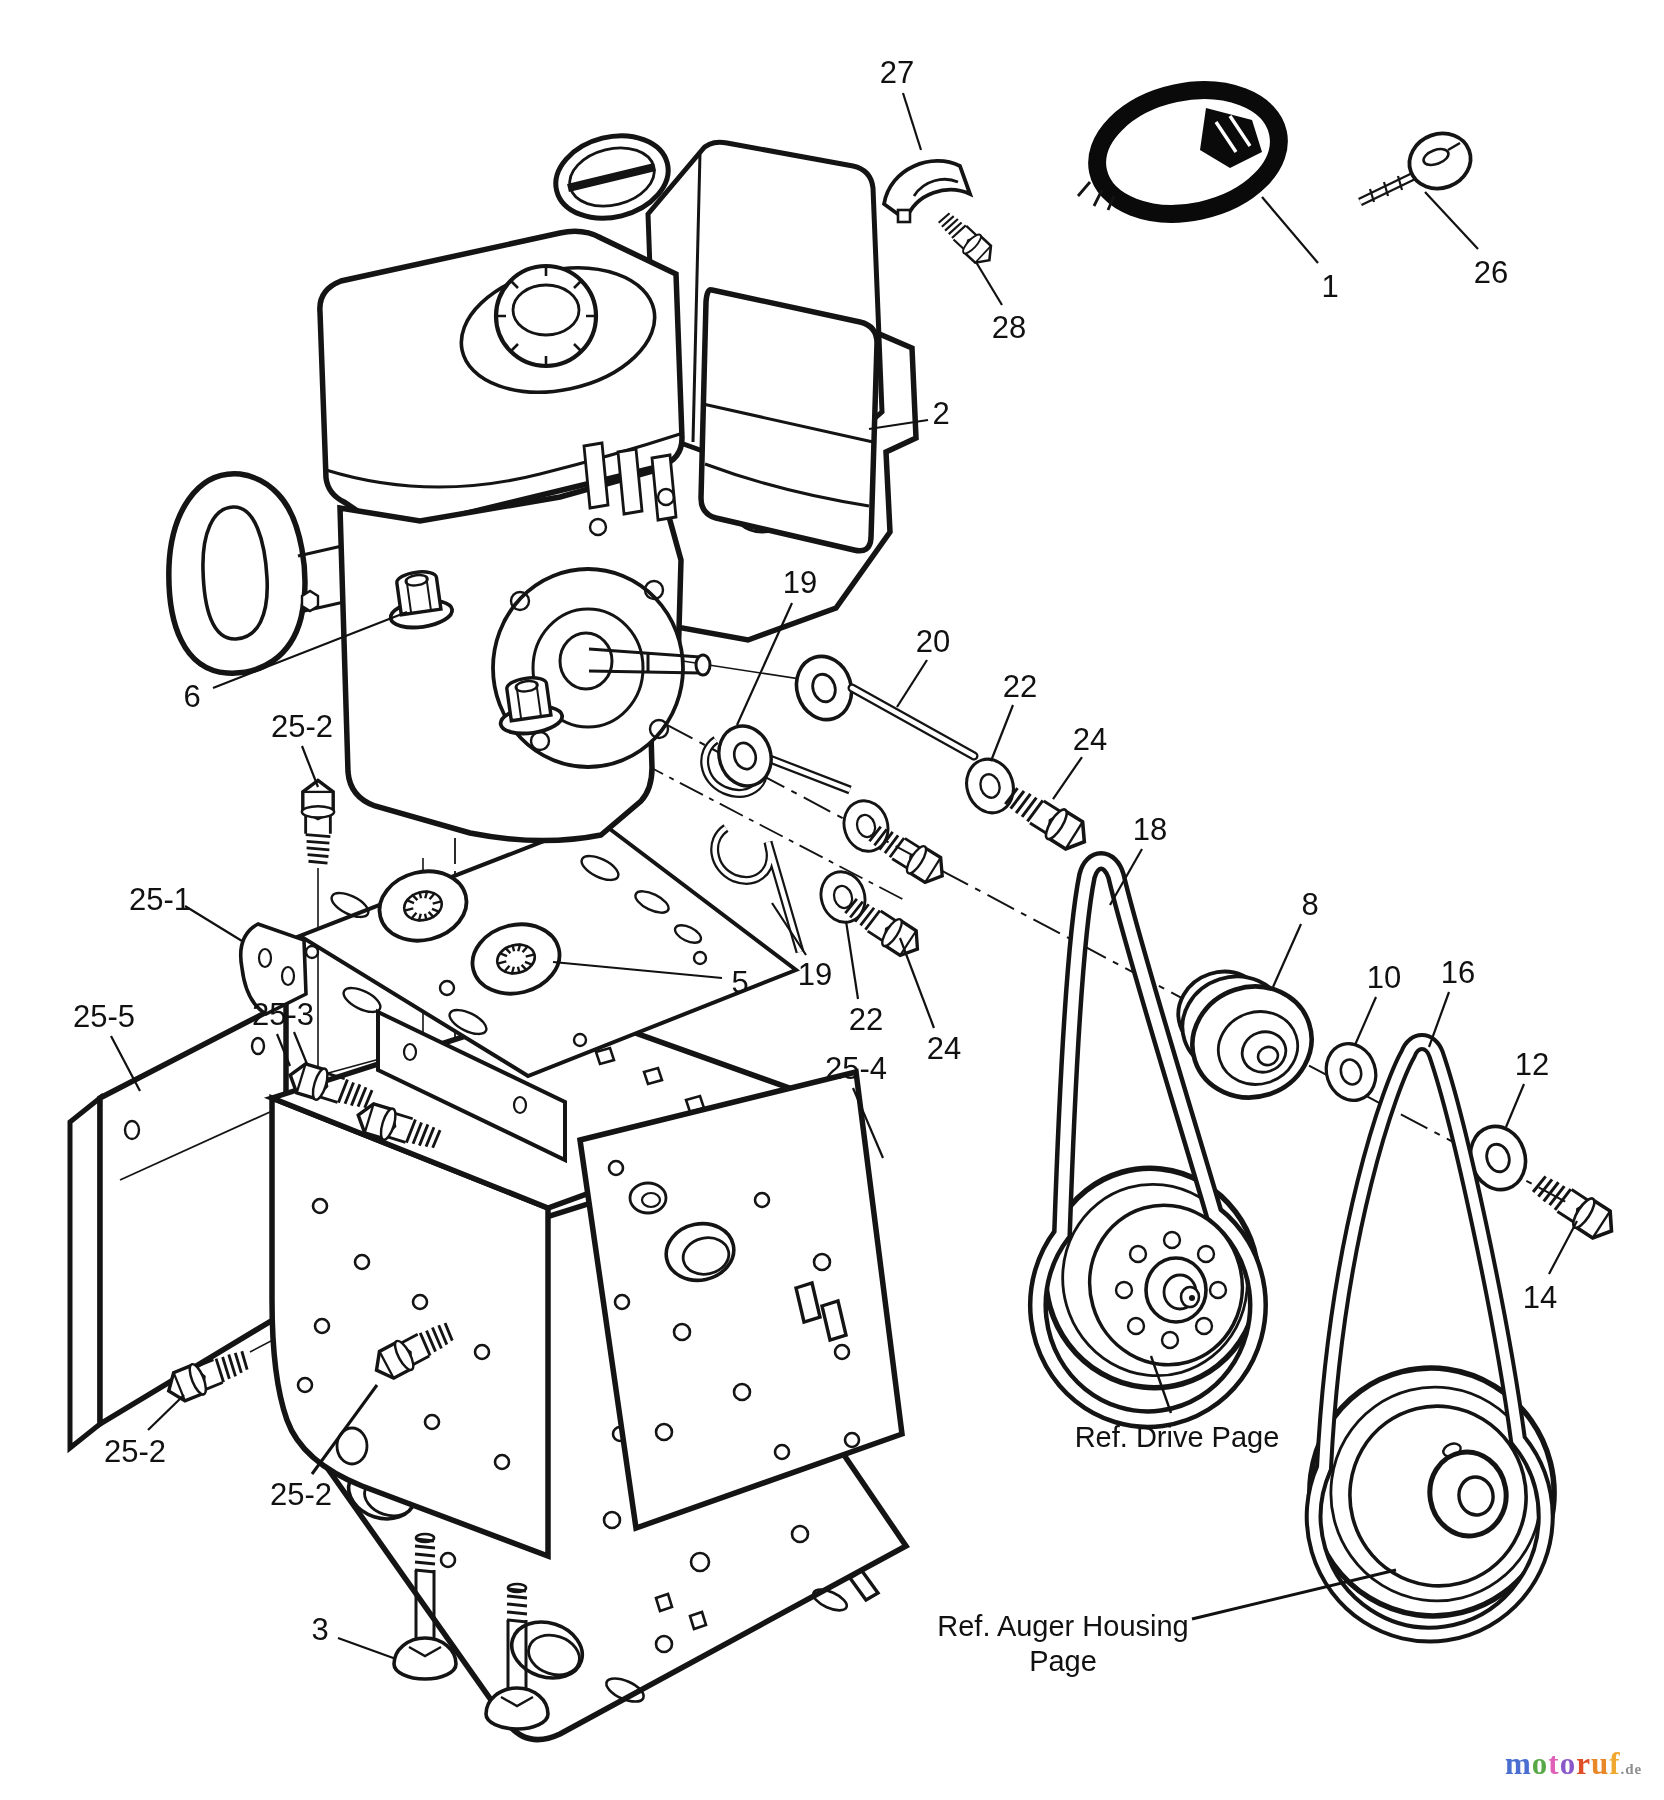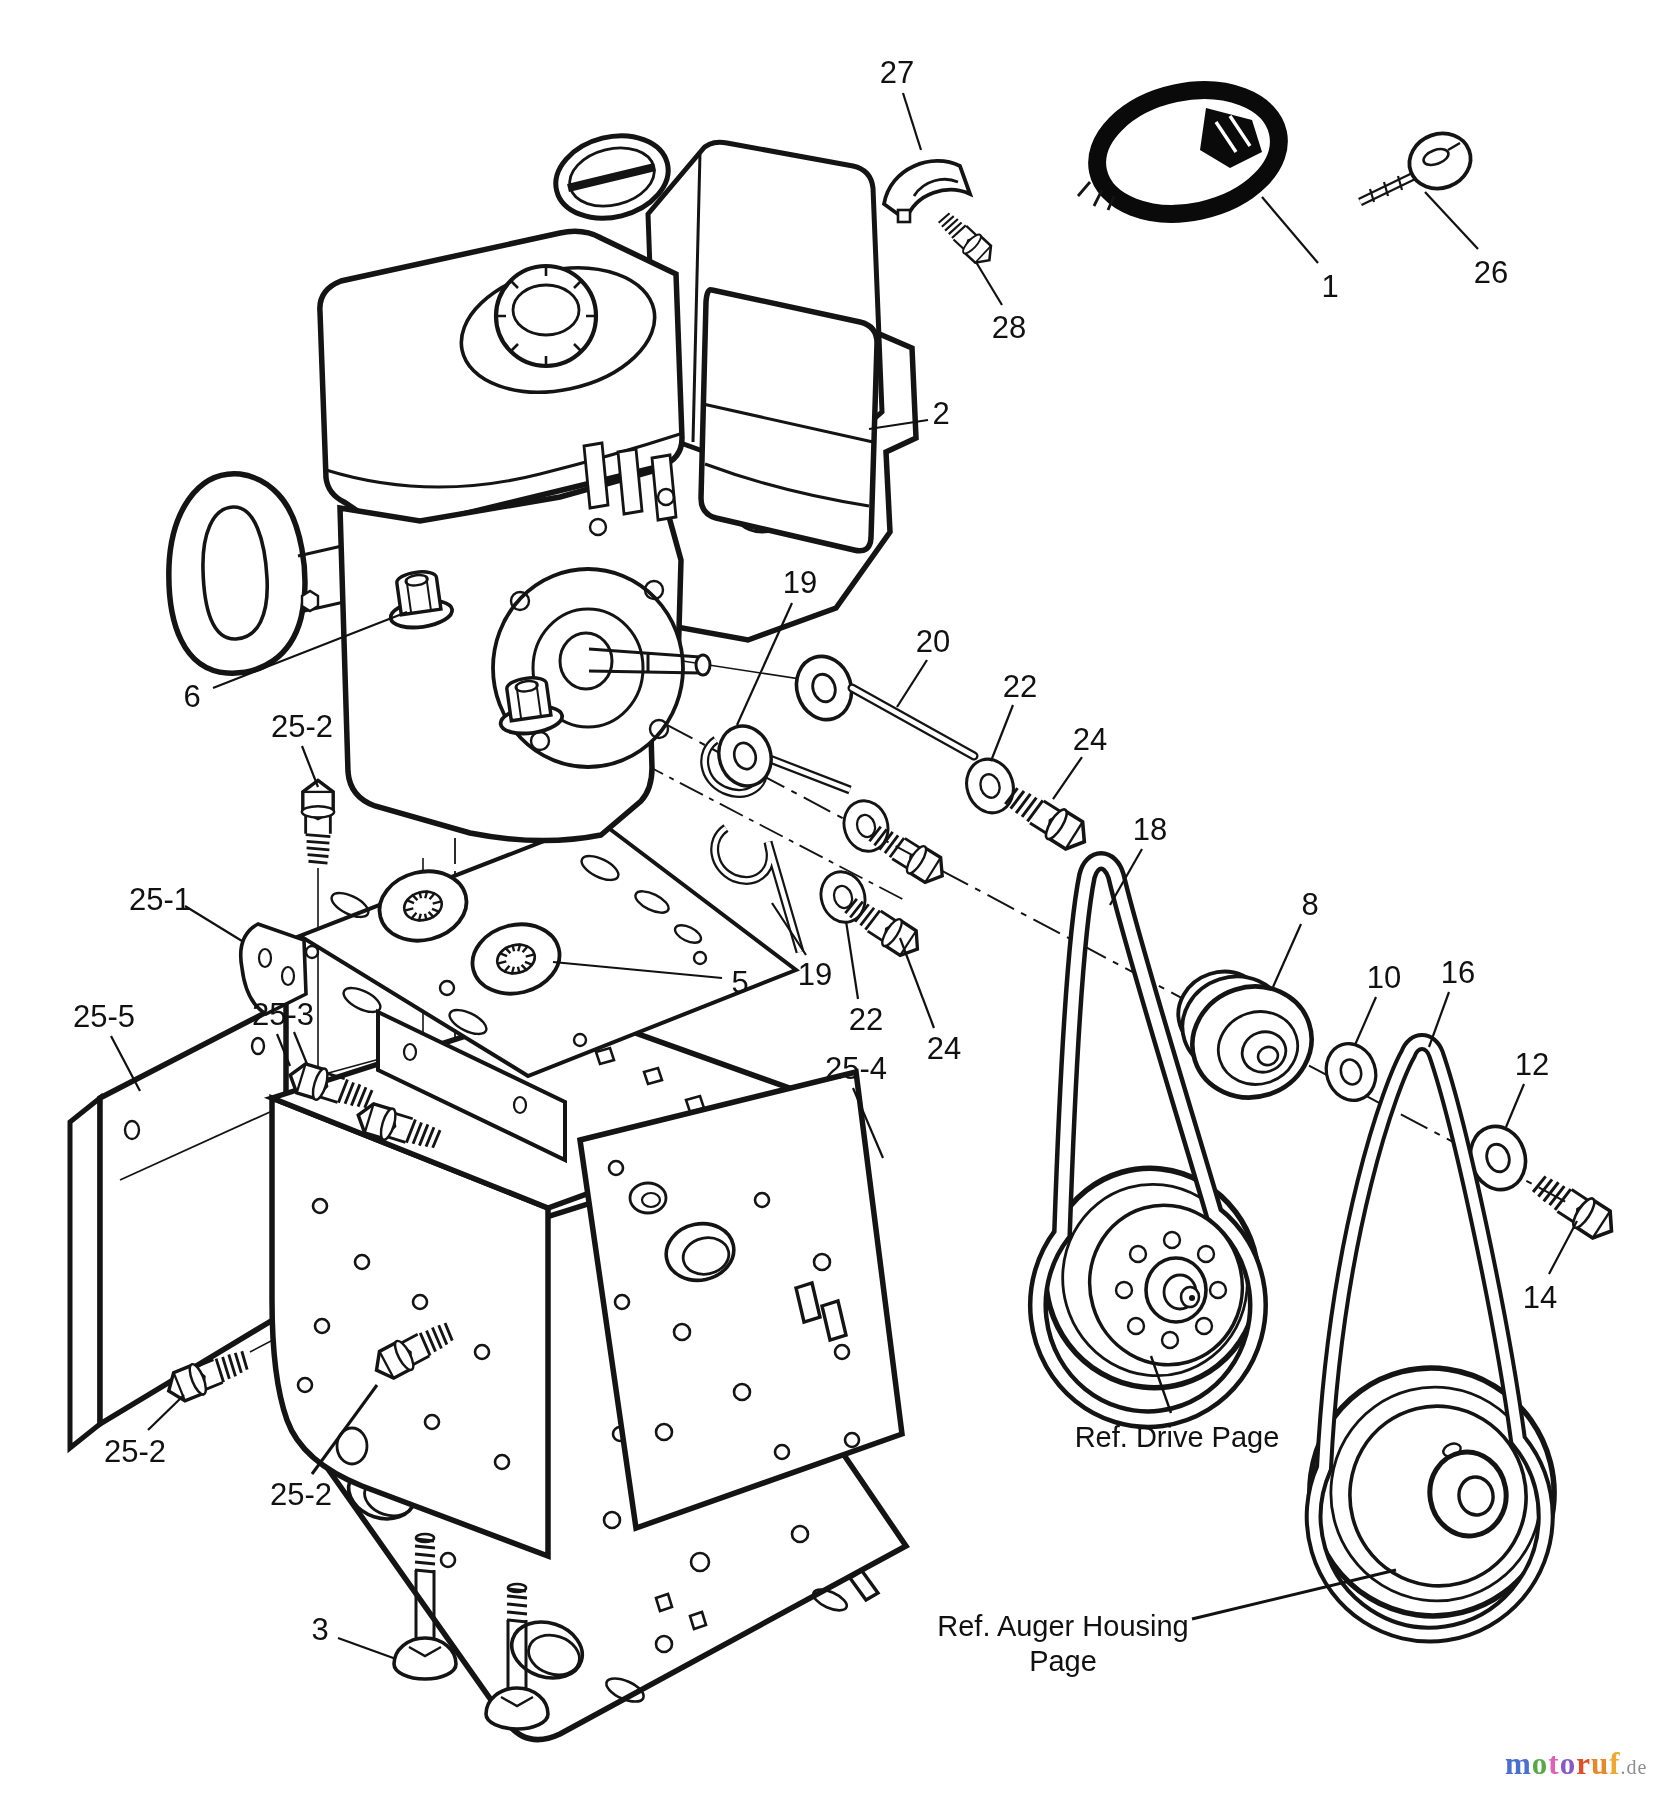--- a/index.html
+++ b/index.html
@@ -4,21 +4,21 @@
 <style>
   html,body{margin:0;padding:0;background:#e8e8e8;}
   .canvas{position:relative;width:1664px;height:1800px;background:#ffffff;overflow:hidden;
           font-family:"Liberation Sans",sans-serif;padding-left:40px;}
   .canvas svg{position:absolute;left:0;top:0;}
   .callout-text{font-family:"Liberation Sans",sans-serif;font-size:31px;fill:#111;}
   .ref-text{font-family:"Liberation Sans",sans-serif;font-size:29px;fill:#111;}
   .leader{stroke:#111;fill:none;}
   .watermark{position:absolute;font-family:"Liberation Serif",serif;font-weight:bold;
              font-size:31px;letter-spacing:1px;white-space:nowrap;}
-  .watermark .suffix{font-size:20px;font-weight:normal;}
+  .watermark .suffix{font-size:15px;font-weight:bold;}
 </style>
 </head>
 <body>
 
 <div class="canvas">
 
 <svg id="art" width="1664" height="1800" viewBox="0 0 1664 1800">
   <defs>
 
     <g id="hexbolt" stroke="#141414" fill="none">

